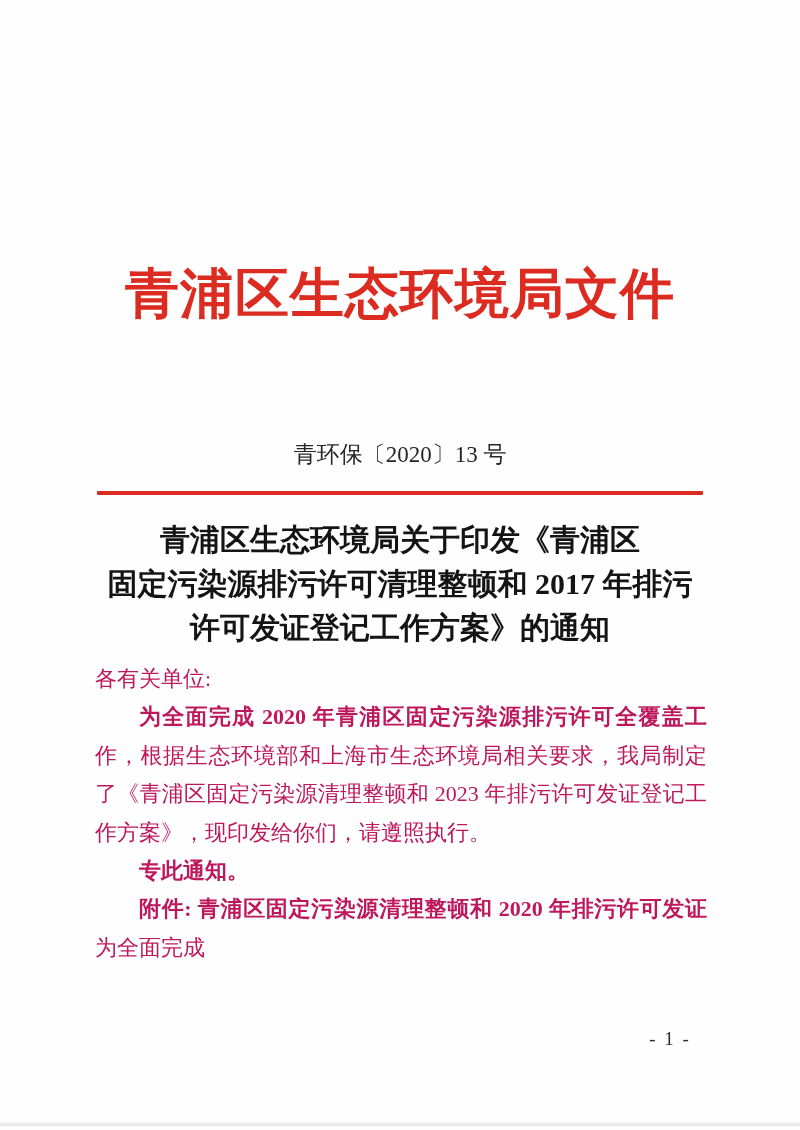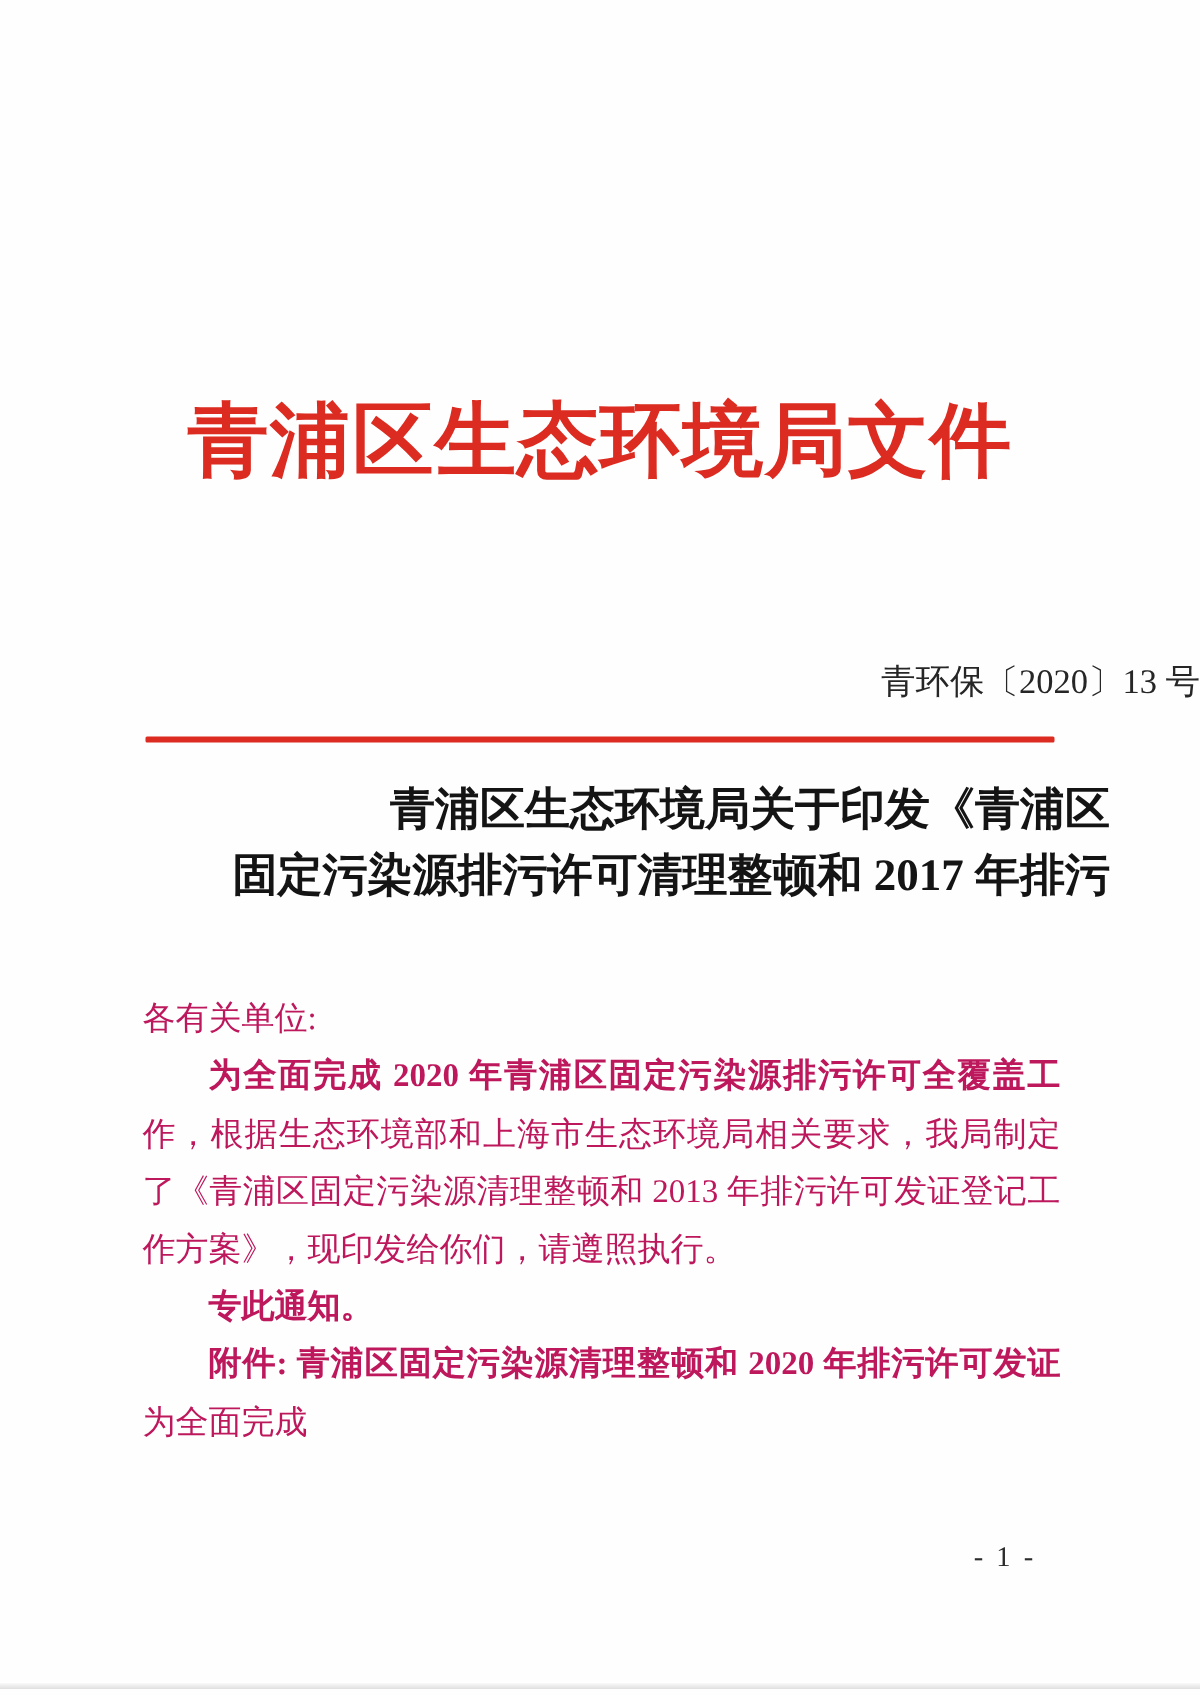--- a/index.html
+++ b/index.html
@@ -26,39 +26,39 @@
     font-size: 54px;
     font-weight: bold;
     letter-spacing: 1px;
     line-height: 64px;
   }
   .doc-number {
     position: absolute;
     top: 440px;
     left: 0;
     width: 100%;
-    text-align: right;
+    text-align: center;
     font-size: 23px;
     line-height: 30px;
     color: #262626;
   }
   .red-rule {
     position: absolute;
     top: 491px;
     left: 97px;
     width: 606px;
     height: 4px;
     border-radius: 1px;
   }
   .doc-title {
     position: absolute;
     top: 518px;
     left: 60px;
     width: 680px;
-    text-align: right;
+    text-align: center;
     font-weight: bold;
     font-size: 30px;
     line-height: 44px;
     color: #141414;
   }
   .body-block {
     position: absolute;
     top: 660px;
     left: 95px;
     width: 612px;
@@ -104,27 +104,28 @@
 
   <h1 class="red-header" style="color: rgb(220, 43, 32);">青浦区生态环境局文件</h1>
 
   <div class="doc-number">青环保〔2020〕13 号</div>
 
   <div class="red-rule" style="background: rgb(220, 43, 32);"></div>
 
   <div class="doc-title">
     <div>青浦区生态环境局关于印发《青浦区</div>
     <div>固定污染源排污许可清理整顿和 2017 年排污</div>
+    <div>许可发证登记工作方案》的通知</div>
   </div>
 
   <div class="body-block">
     <div class="body-line">各有关单位:</div>
     <div class="body-line indent just">为全面完成 2020 年青浦区固定污染源排污许可全覆盖工</div>
     <div class="body-line just">作，根据生态环境部和上海市生态环境局相关要求，我局制定</div>
-    <div class="body-line just">了《青浦区固定污染源清理整顿和 2013 年排污许可发证登记工</div>
+    <div class="body-line just">了《青浦区固定污染源清理整顿和 2023 年排污许可发证登记工</div>
     <div class="body-line">作方案》，现印发给你们，请遵照执行。</div>
     <div class="body-line indent">专此通知。</div>
     <div class="body-line indent just">附件: 青浦区固定污染源清理整顿和 2020 年排污许可发证</div>
     <div class="body-line">为全面完成</div>
   </div>
 
   <div class="page-number">- 1 -</div>
 
   <div class="scan-edge"></div>
 

